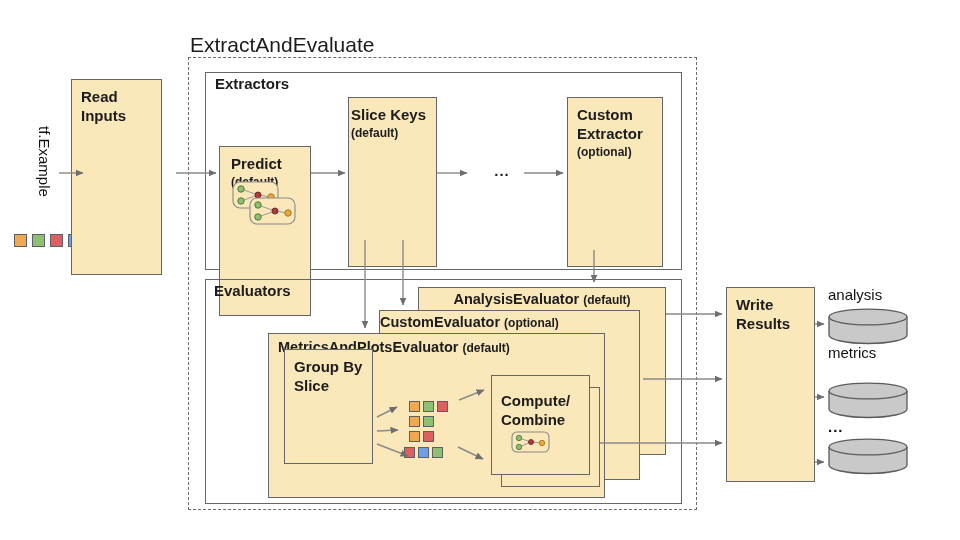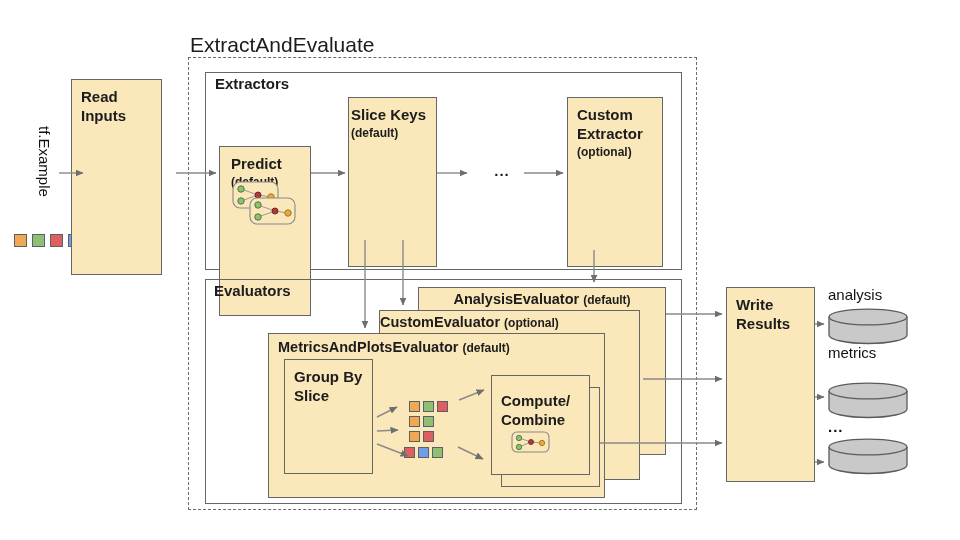--- a/index.html
+++ b/index.html
@@ -82,21 +82,21 @@
     </div>
   </div>
 
   <div class="box" style="left:268px; top:333px; width:337px; height:165px;">
     <div class="stack-title" style="padding-left:9px; top:5px;">
       <span>MetricsAndPlotsEvaluator</span>
       <span class="q">(default)</span>
     </div>
   </div>
 
-  <div class="box pad" style="left:284px; top:359px; width:89px; height:115px;">
+  <div class="box pad" style="left:284px; top:349px; width:89px; height:115px;">
     <div class="lbl">Group By Slice</div>
   </div>
 
   <div class="slice-grid">
     <div class="slice-row indent"><span class="sq" style="background: rgb(240, 168, 82);"></span><span class="sq" style="background: rgb(143, 191, 114);"></span><span class="sq" style="background: rgb(222, 95, 95);"></span></div>
     <div class="slice-row indent"><span class="sq" style="background: rgb(240, 168, 82);"></span><span class="sq" style="background: rgb(143, 191, 114);"></span></div>
     <div class="slice-row indent"><span class="sq" style="background: rgb(240, 168, 82);"></span><span class="sq" style="background: rgb(222, 95, 95);"></span></div>
     <div class="slice-row" style="margin-top:1px;"><span class="sq" style="background: rgb(222, 95, 95);"></span><span class="sq" style="background: rgb(111, 157, 232);"></span><span class="sq" style="background: rgb(143, 191, 114);"></span></div>
   </div>
 

